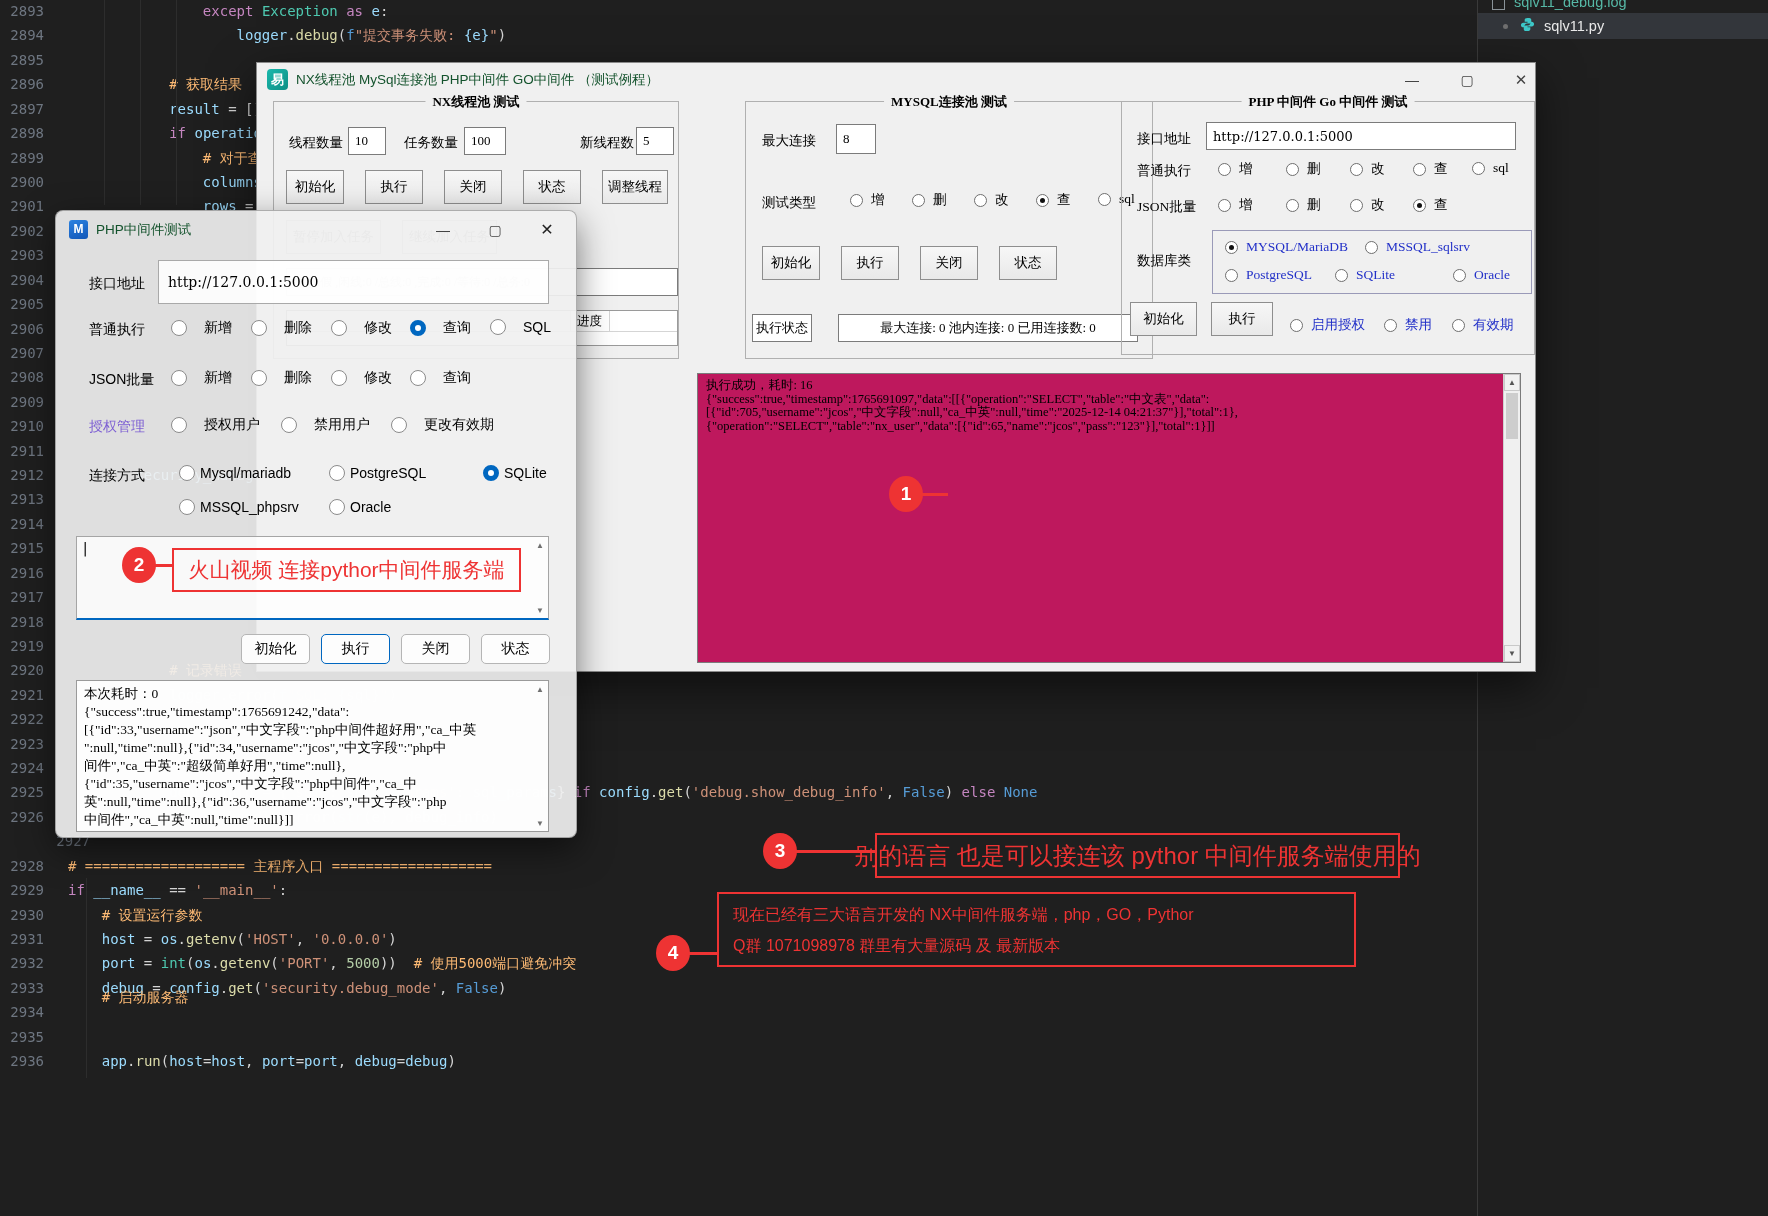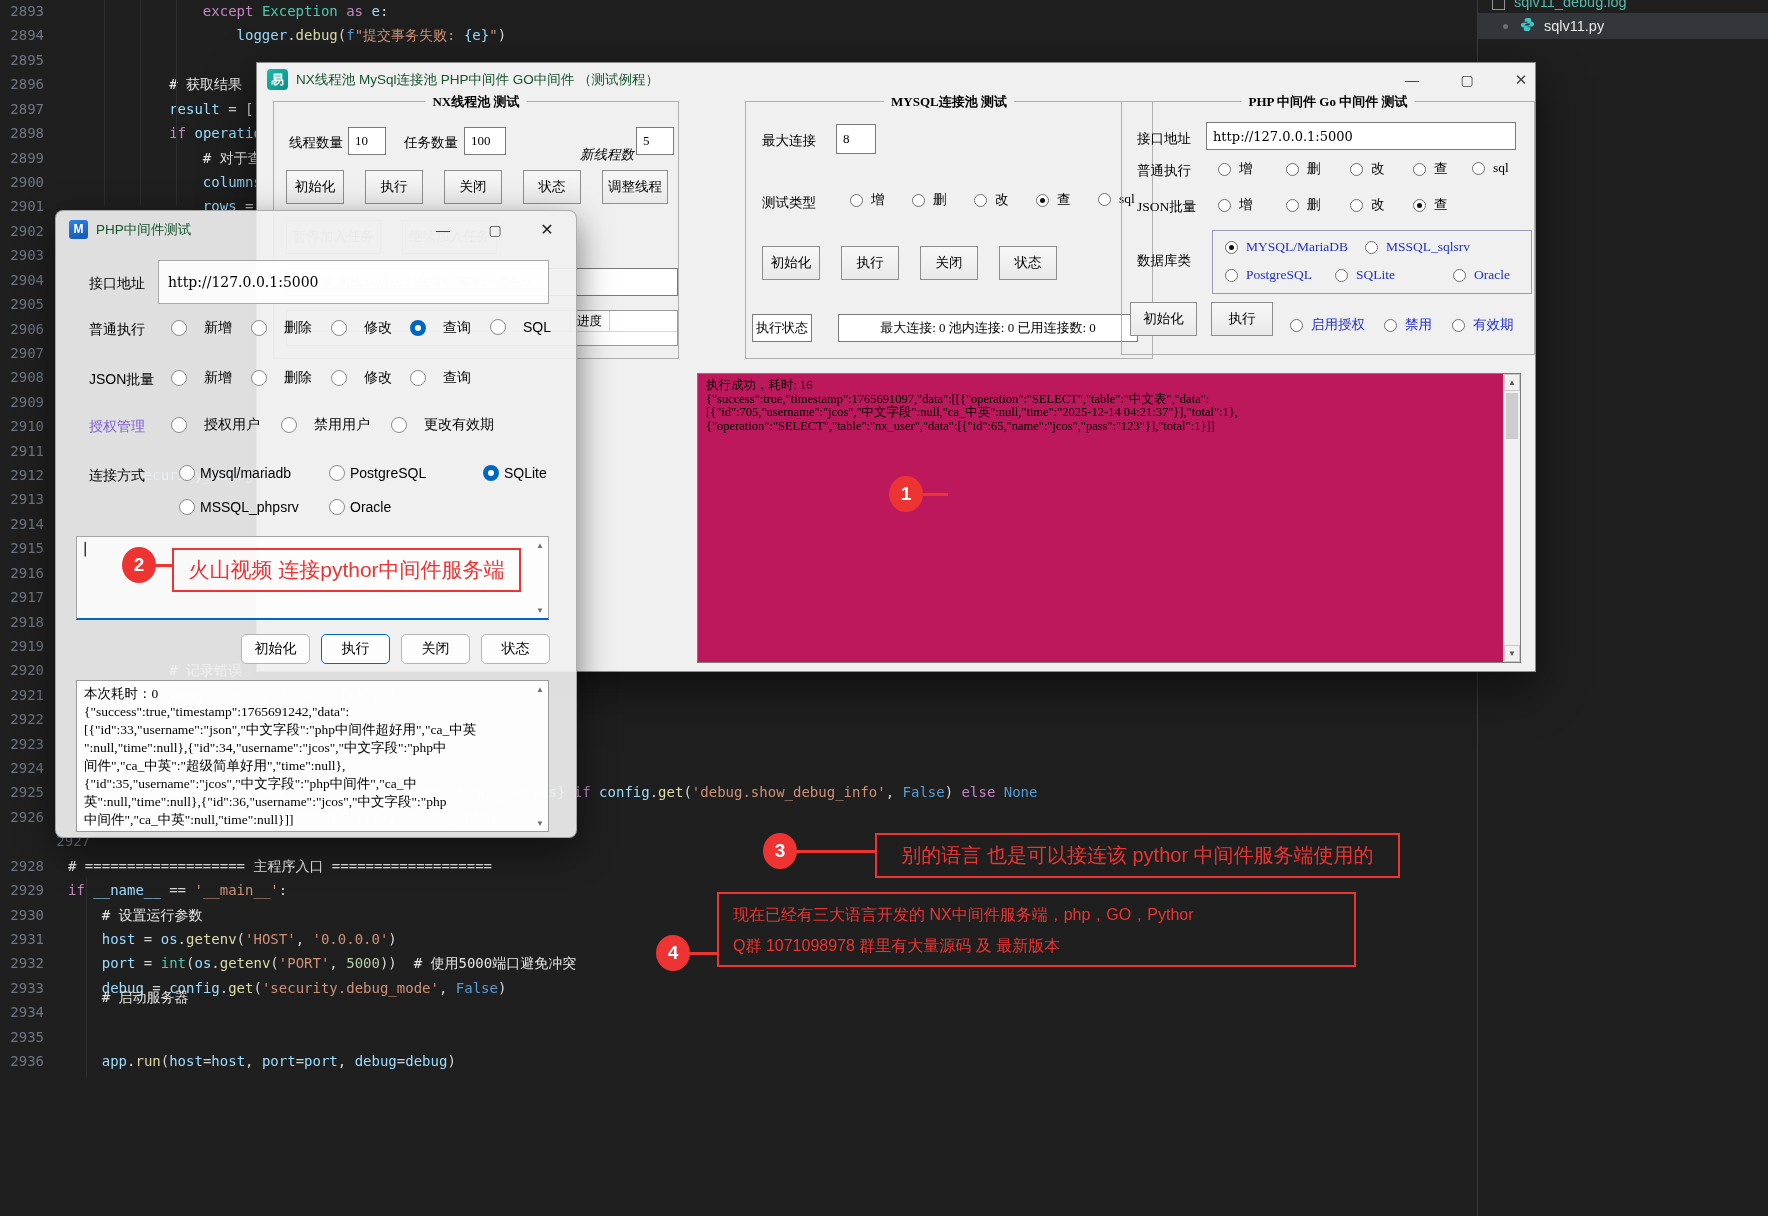--- a/index.html
+++ b/index.html
@@ -2,21 +2,21 @@
 <html><head>
 <meta charset="utf-8">
 <style>
   html,body{margin:0;padding:0;background:#101010;}
   .stage{position:relative;width:1768px;height:1216px;overflow:hidden;background:#1f1f1f;font-family:"Liberation Sans",sans-serif;}
 
   
   .lnum{position:absolute;left:0;width:44px;text-align:right;font:14px/19px "DejaVu Sans Mono",monospace;color:#6e7681;}
   .cline{position:absolute;left:68px;margin:0;font:14px/19px "DejaVu Sans Mono",monospace;color:#d4d4d4;white-space:pre;}
   .tk-pln{color:#d4d4d4}.tk-kw{color:#c586c0}.tk-kw2{color:#569cd6}.tk-cls{color:#4ec9b0}
-  .tk-fn{color:#dcdcaa}.tk-var{color:#9cdcfe}.tk-str{color:#ce9178}.tk-num{color:#b5cea8}.tk-cmt{color:#e5e5e5}
+  .tk-fn{color:#dcdcaa}.tk-var{color:#9cdcfe}.tk-str{color:#ce9178}.tk-num{color:#b5cea8}.tk-cmt{color:#fdba74}
   .guide{position:absolute;width:1px;background:#2d2d2d;}
 
   
   .rp-divider{position:absolute;left:1477px;top:0;width:1px;height:100%;background:#3a3a3a;z-index:5;}
   .file-row{position:absolute;left:1478px;width:290px;height:26px;display:flex;align-items:center;font-size:14.5px;color:#56b8a6;z-index:6;}
   .file-row.active{background:#33363b;color:#e9e9e9;}
   .file-dot{width:5px;height:5px;border-radius:50%;background:#6f6f6f;margin-left:25px;}
   .file-icon-log{width:11px;height:14px;border:1px solid #8a9399;margin-left:14px;}
   .file-row .fname{margin-left:9px;white-space:nowrap;}
   .py-icon{margin-left:12px;flex:none;}
@@ -223,21 +223,21 @@
       <div class="wctl" style="left:1195px;">▢</div>
       <div class="wctl" style="left:1249px;font-size:15px;">✕</div>
     </div>
 
     <div class="group" style="left:16px;top:38px;width:404px;height:256px;">
       <div class="legend">NX线程池 测试</div>
       <div class="clabel" style="left:15px;top:32px;">线程数量</div>
       <input class="tb" style="left: 74px; top: 25px; width: 38px; height: 28px;" readonly="" value="10">
       <div class="clabel" style="left:130px;top:32px;">任务数量</div>
       <input class="tb" style="left: 190px; top: 25px; width: 42px; height: 28px;" readonly="" value="100">
-      <div class="clabel" style="left:306px;top:44px;font-style:italic;">新线程数</div>
+      <div class="clabel" style="left:306px;top:32px;">新线程数</div>
       <input class="tb" style="left: 362px; top: 25px; width: 38px; height: 28px;" readonly="" value="5">
       <div class="btnrow" style="left:12px;top:68px;">
           <button class="btn-classic">初始化</button>
           <button class="btn-classic">执行</button>
           <button class="btn-classic">关闭</button>
           <button class="btn-classic">状态</button>
           <button class="btn-classic" style="width: 66px;">调整线程</button>
         </div>
       <div class="btnrow" style="left:12px;top:118px;">
           <button class="btn-classic disabled" style="width: 95px;">暂停加入任务</button>
@@ -528,21 +528,21 @@
   <div class="ann-line" style="left:921px;top:493px;width:27px;"></div>
 
   <div class="ann-circle" style="left:122px;top:547px;">2</div>
   <div class="ann-line" style="left:154px;top:564px;width:18px;"></div>
   <div class="ann-box" style="left:172px;top:548px;width:349px;height:44px;">
     <span>火山视频 连接pythor中间件服务端</span>
   </div>
 
   <div class="ann-circle" style="left:763px;top:833px;">3</div>
   <div class="ann-line" style="left:795px;top:850px;width:80px;"></div>
-  <div class="ann-box" style="left:875px;top:833px;width:525px;height:45px;font-size:20px;">
+  <div class="ann-box" style="left:875px;top:833px;width:525px;height:45px;font-size:24px;">
     <span>别的语言 也是可以接连该 pythor 中间件服务端使用的</span>
   </div>
 
   <div class="ann-circle" style="left:656px;top:935px;">4</div>
   <div class="ann-line" style="left:688px;top:952px;width:29px;"></div>
   <div class="ann-box multi" style="left:717px;top:892px;width:639px;height:75px;">
     <span>现在已经有三大语言开发的 NX中间件服务端，php，GO，Pythor</span>
     <span>Q群 1071098978 群里有大量源码 及 最新版本</span>
   </div>
 

